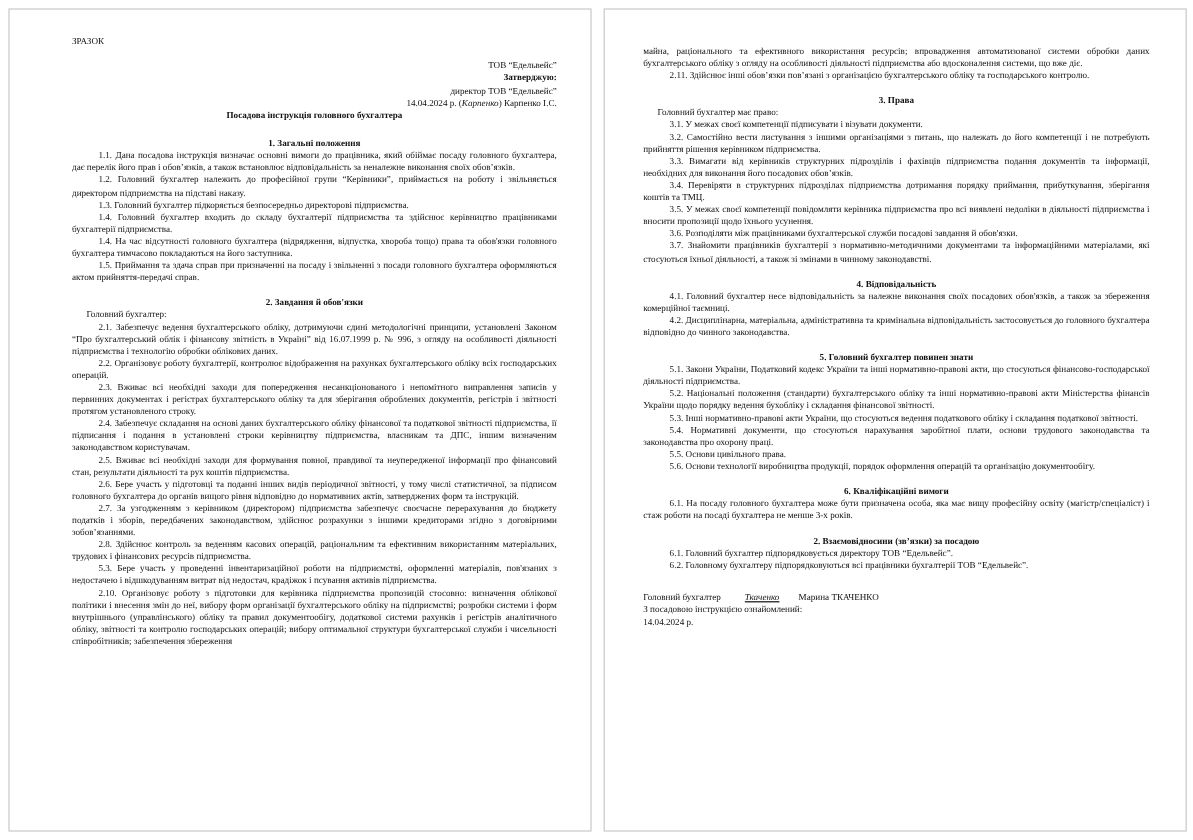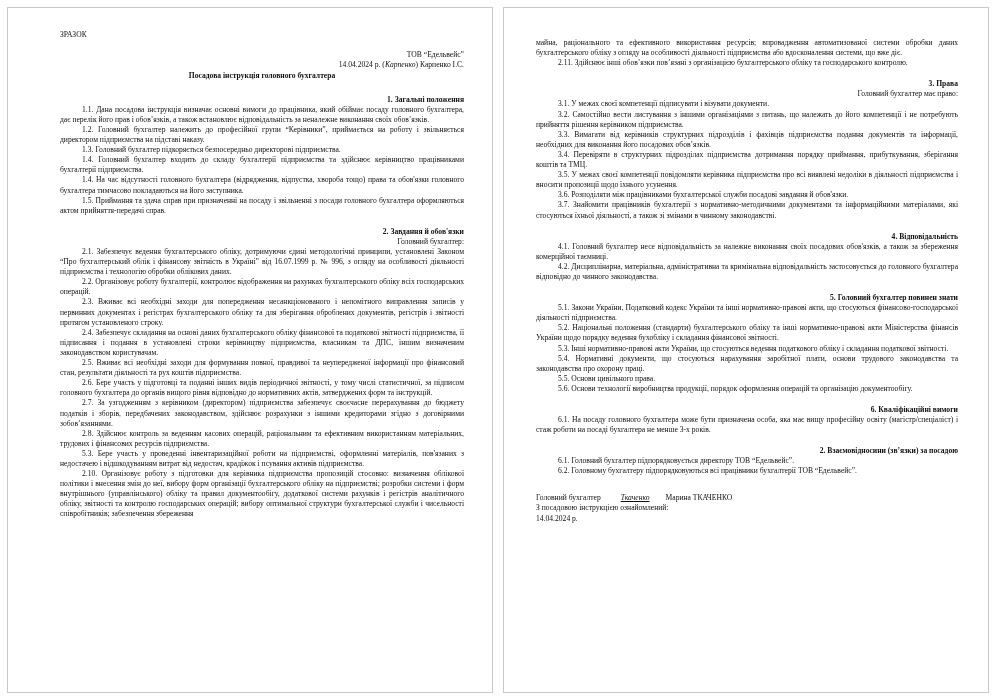--- a/index.html
+++ b/index.html
@@ -66,30 +66,30 @@
   }
   .appr-block div { white-space: nowrap; }
   b, .b { font-weight: bold; }
   .doc-title {
     text-align: center;
     font-weight: bold;
     margin-bottom: 14px;
     text-indent: 0;
   }
   .sec-head {
-    text-align: right;
+    text-align: center;
     font-weight: bold;
     text-indent: 0;
     margin-top: 11px;
     margin-bottom: 0px;
   }
   .sec-head.first { margin-top: 0; }
   .lead {
     text-indent: 12px;
-    text-align: right;
+    text-align: left;
   }
   .sig-italic {
     font-style: italic;
     text-decoration: underline;
   }
   .sig-italic-plain { font-style: italic; }
   .ack-block {
     margin-top: 16px;
     text-indent: 0;
     line-height: 1.4;
@@ -103,20 +103,22 @@
 
 <div class="viewer">
 
   <div class="page left">
     <div class="page-inner">
 
       <p class="stamp">ЗРАЗОК</p>
 
       <div class="appr-block">
         <div>ТОВ “Едельвейс”</div>
+        <div class="b">Затверджую:</div>
+        <div>директор ТОВ “Едельвейс”</div>
         <div><span>14.04.2024 р.</span> <span>(</span><span class="sig-italic-plain">Карпенко</span><span>)</span> <span>Карпенко І.С.</span></div>
       </div>
 
       <p class="doc-title">Посадова інструкція головного бухгалтера</p>
 
       <p class="sec-head first">1. Загальні положення</p>
       <p class="ind">1.1. Дана посадова інструкція визначає основні вимоги до працівника, який обіймає посаду головного бухгалтера, дає перелік його прав і обов’язків, а також встановлює відповідальність за неналежне виконання своїх обов’язків.</p>
       <p class="ind">1.2. Головний бухгалтер належить до професійної групи “Керівники”, приймається на роботу і звільняється директором підприємства на підставі наказу.</p>
       <p class="ind">1.3. Головний бухгалтер підкоряється безпосередньо директорові підприємства.</p>
       <p class="ind">1.4. Головний бухгалтер входить до складу бухгалтерії підприємства та здійснює керівництво працівниками бухгалтерії підприємства.</p>

